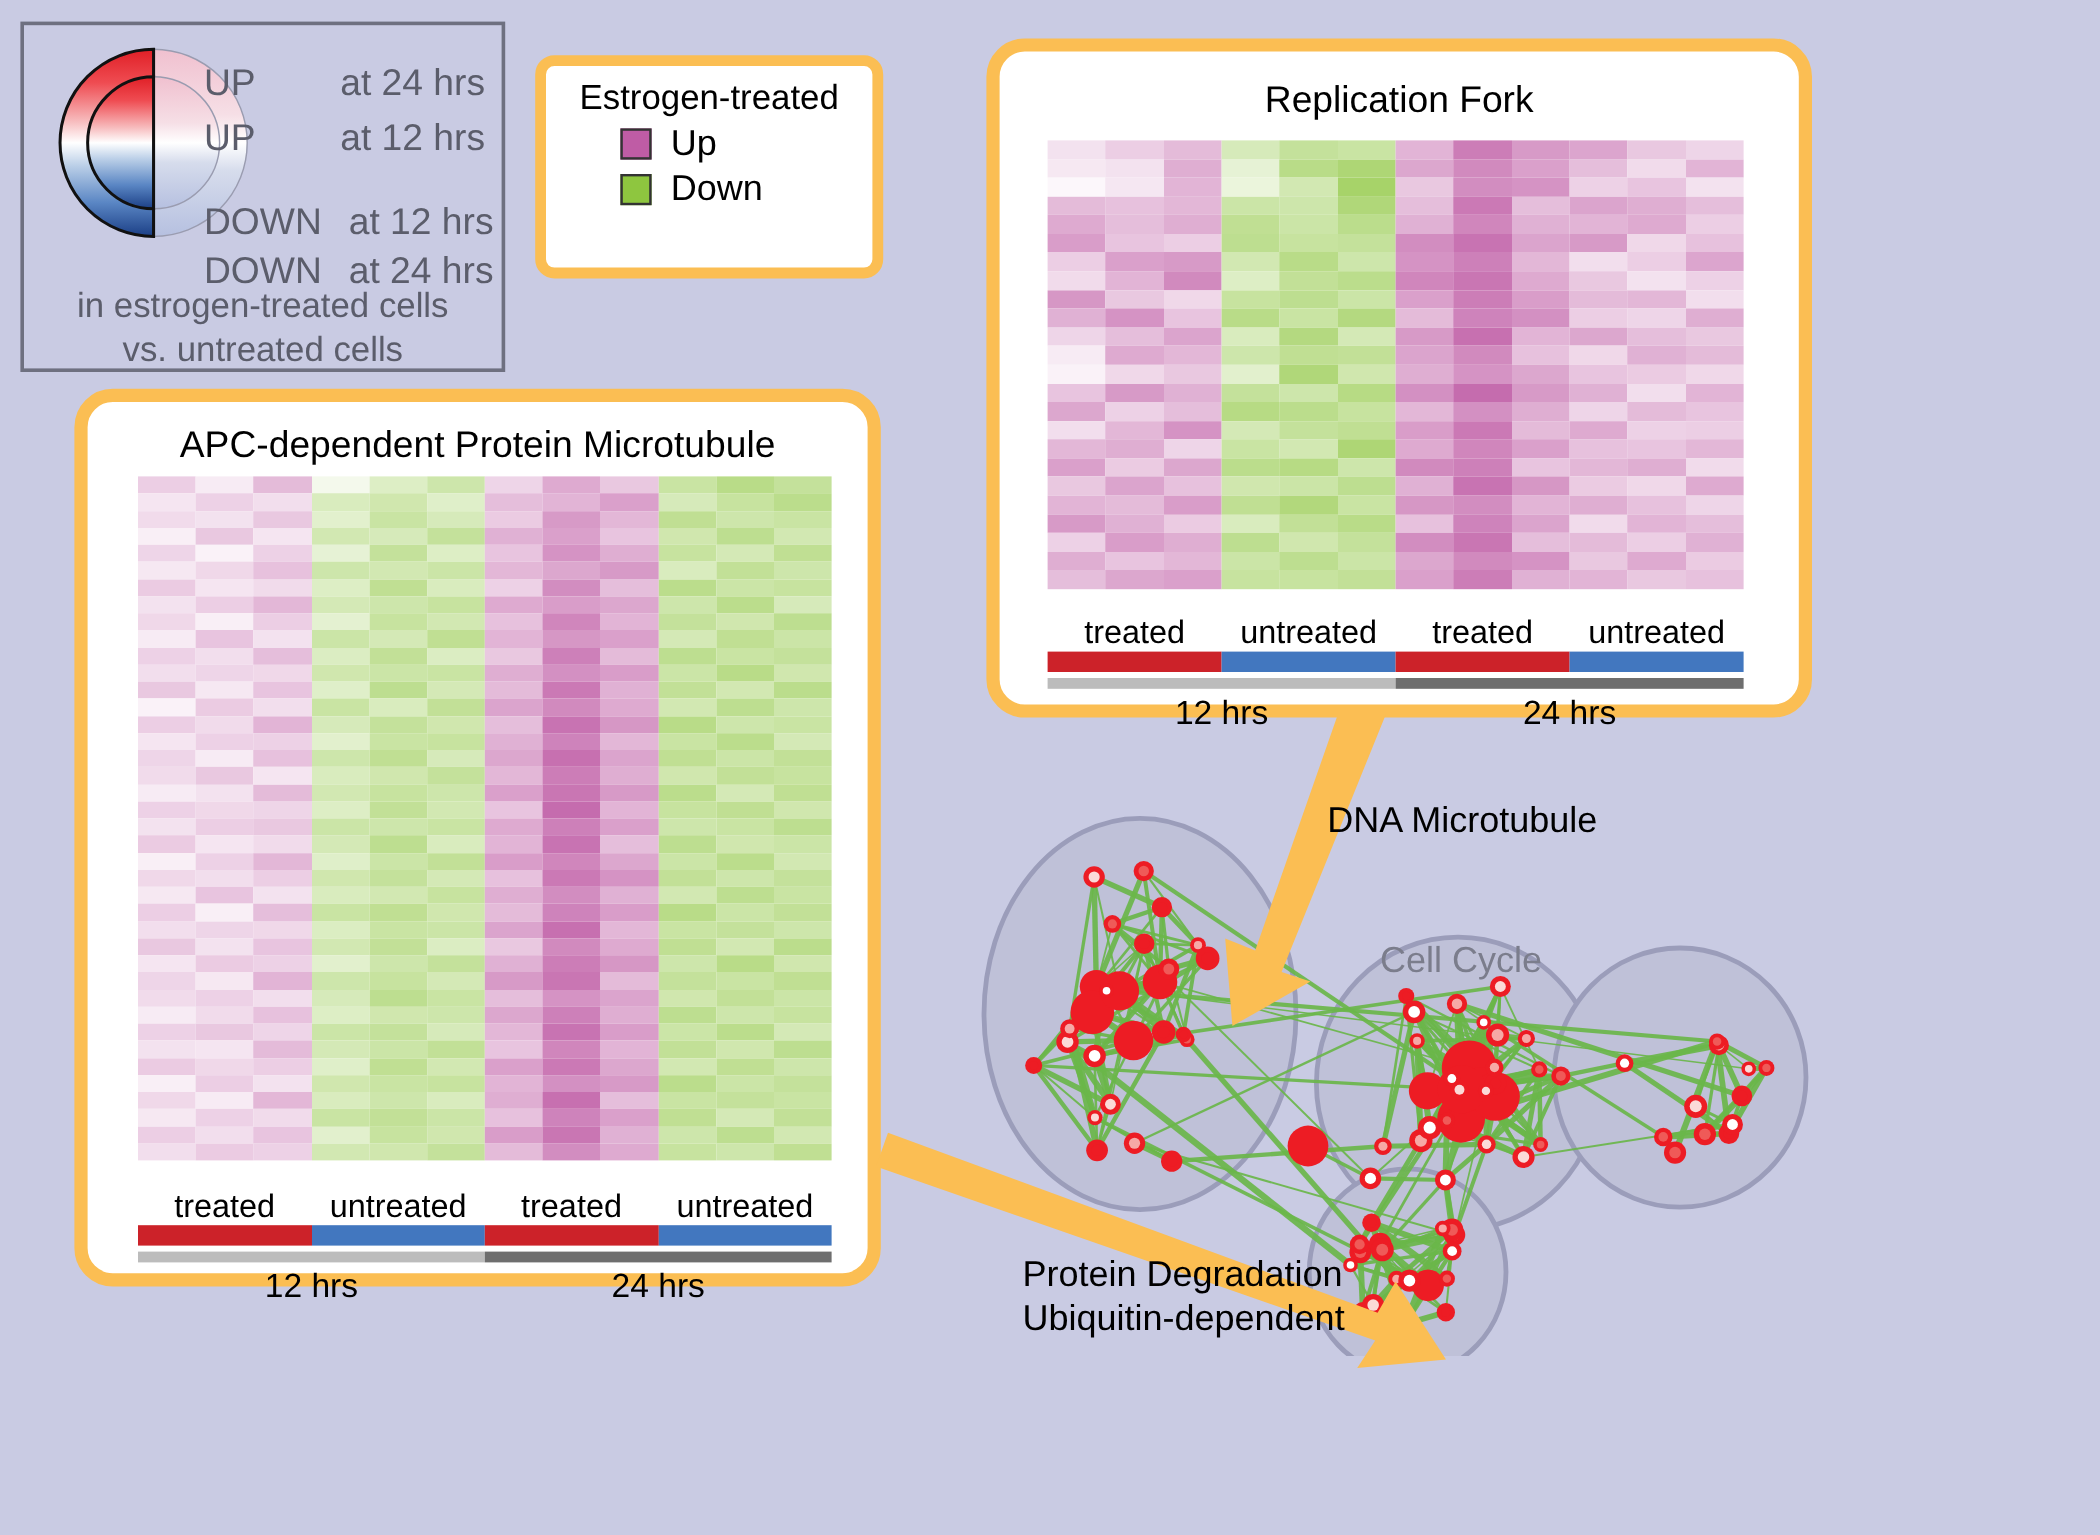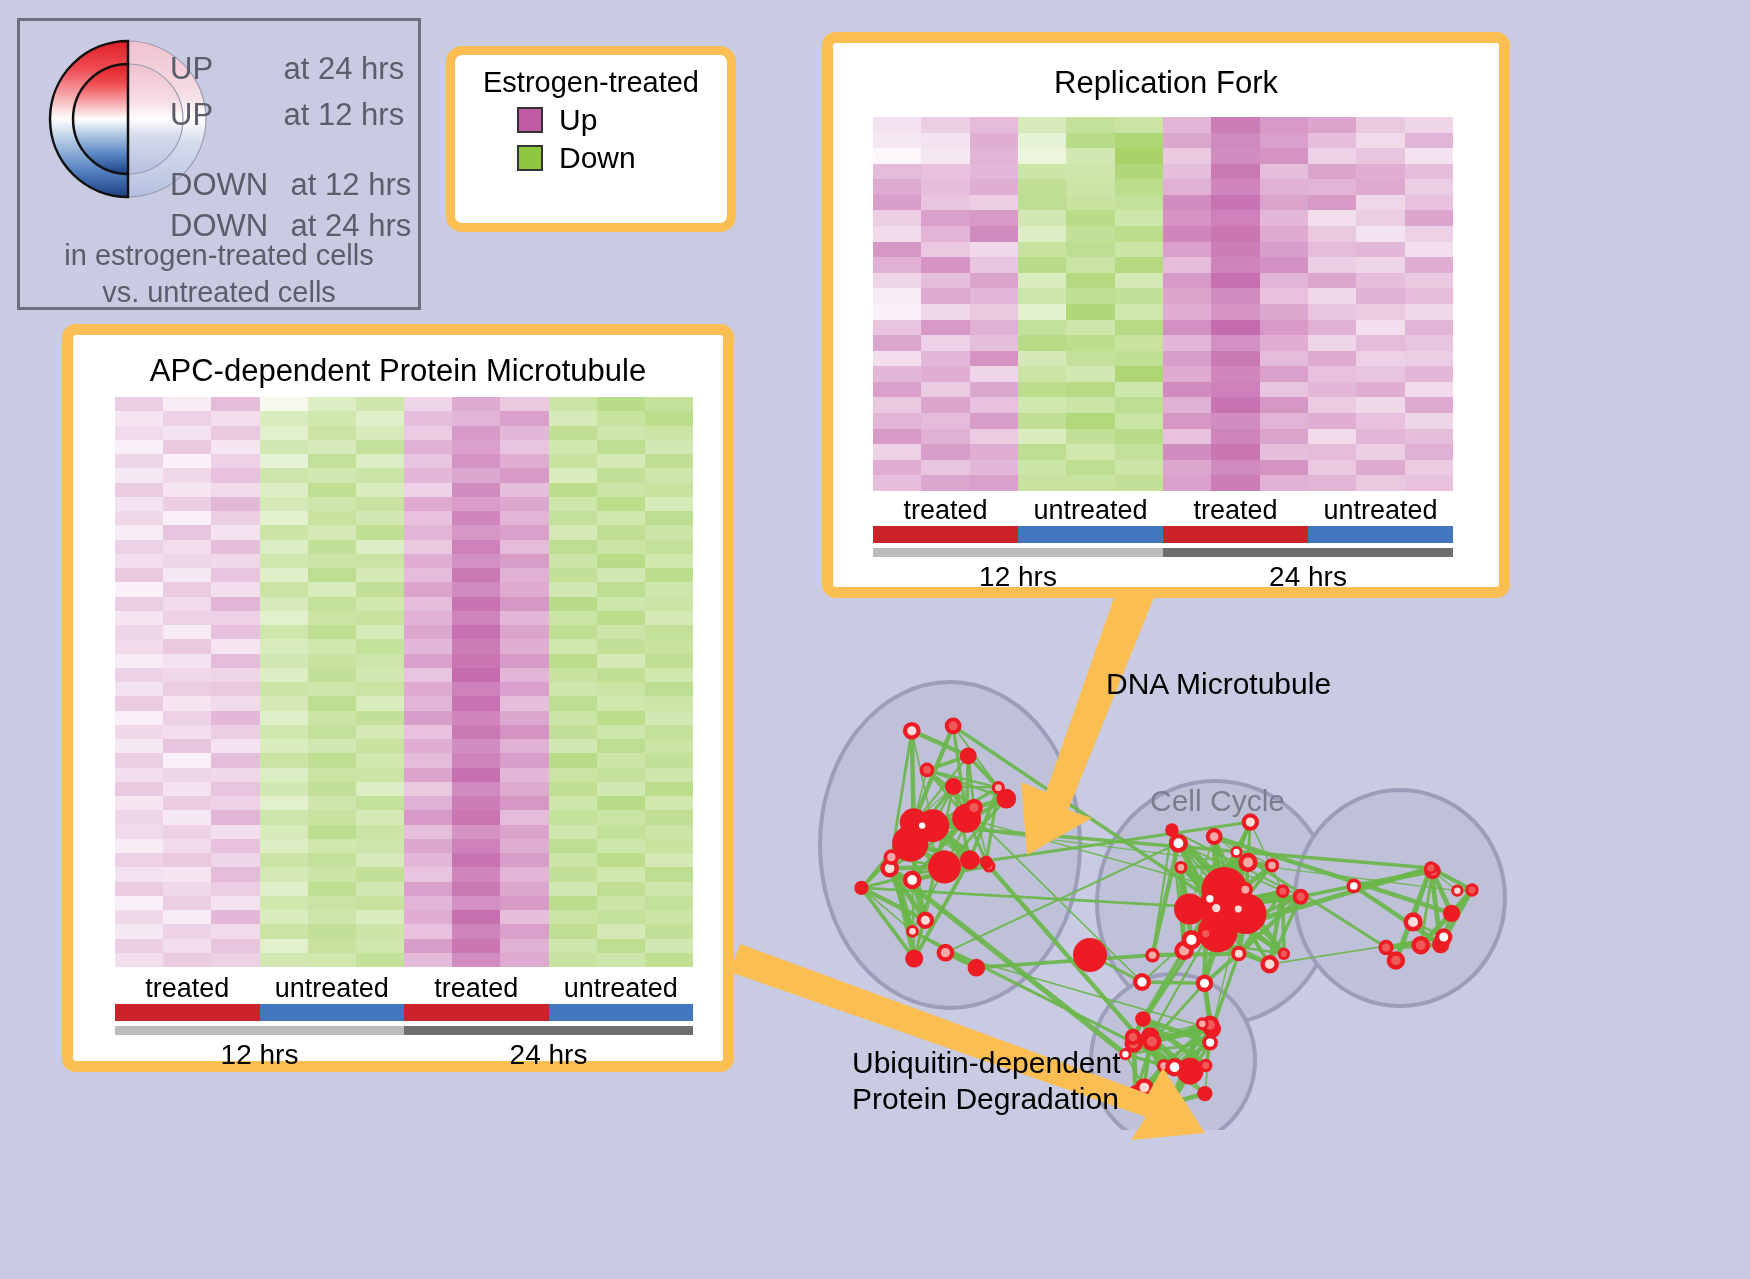--- a/index.html
+++ b/index.html
@@ -33,32 +33,32 @@
   }
   #legend-title{text-align:center;font-size:29px;color:#000;line-height:1.18;padding-top:10px;}
   .legend-row{display:flex;align-items:center;gap:16px;padding-left:62px;margin-top:4px;}
   .swatch{width:26px;height:26px;border:2px solid #333;box-sizing:border-box;}
   .sw-up{background:#bf5ca5;}
   .sw-down{background:#8ec63f;}
   .legend-lab{font-size:30px;color:#000;}
 
   
   .panel{
-    position:absolute;background:#fff;border:11px solid #fbbe53;border-radius:14px;box-sizing:border-box;
+    position:absolute;background:#fff;border:11px solid #fbbe53;border-radius:32px;box-sizing:border-box;
   }
   .panel-title{text-align:center;font-size:31px;color:#000;font-weight:normal;}
 
   #panel-repfork{left:822px;top:32px;width:688px;height:566px;}
   #panel-apc{left:62px;top:324px;width:672px;height:748px;}
 
   .hm{display:grid;}
   .hm div{width:100%;height:100%;}
 
   
-  .cond-labels{display:grid;grid-template-columns:repeat(4,1fr);}
+  .cond-labels{display:grid;grid-template-columns:repeat(4,1fr);margin-top:17px;}
   .cond-labels span{text-align:center;font-size:27px;color:#000;}
   .cond-bar{display:grid;grid-template-columns:repeat(4,1fr);height:17px;}
   .cb-t{background:#cc2229;}
   .cb-u{background:#4277bf;}
   .time-bar{display:grid;grid-template-columns:repeat(2,1fr);height:9px;margin-top:5px;}
   .tb-12{background:#bcbcbc;}
   .tb-24{background:#6e6e6e;}
   .time-labels{display:grid;grid-template-columns:repeat(2,1fr);}
   .time-labels span{text-align:center;font-size:28px;color:#000;}
 
@@ -1620,17 +1620,17 @@
   </svg>
 
   <svg class="arrows">
     <polygon points="1115,595 1155,595 1068,810 1092,818 1027,855 1021,782 1046,792" fill="#fbbe53"></polygon>
     <polygon points="740,944 1148,1094 1163,1068 1205,1133 1131,1140 1146,1117 730,972" fill="#fbbe53"></polygon>
   </svg>
 
   <div class="net-lab" id="lab-dna">DNA Microtubule</div>
   <div class="net-lab" id="lab-cc">Cell Cycle</div>
   <div class="net-lab" id="lab-ubq">
+    <div>Protein Degradation</div>
     <div>Ubiquitin-dependent</div>
-    <div>Protein Degradation</div>
   </div>
 
 </div>
 
 </body></html>

